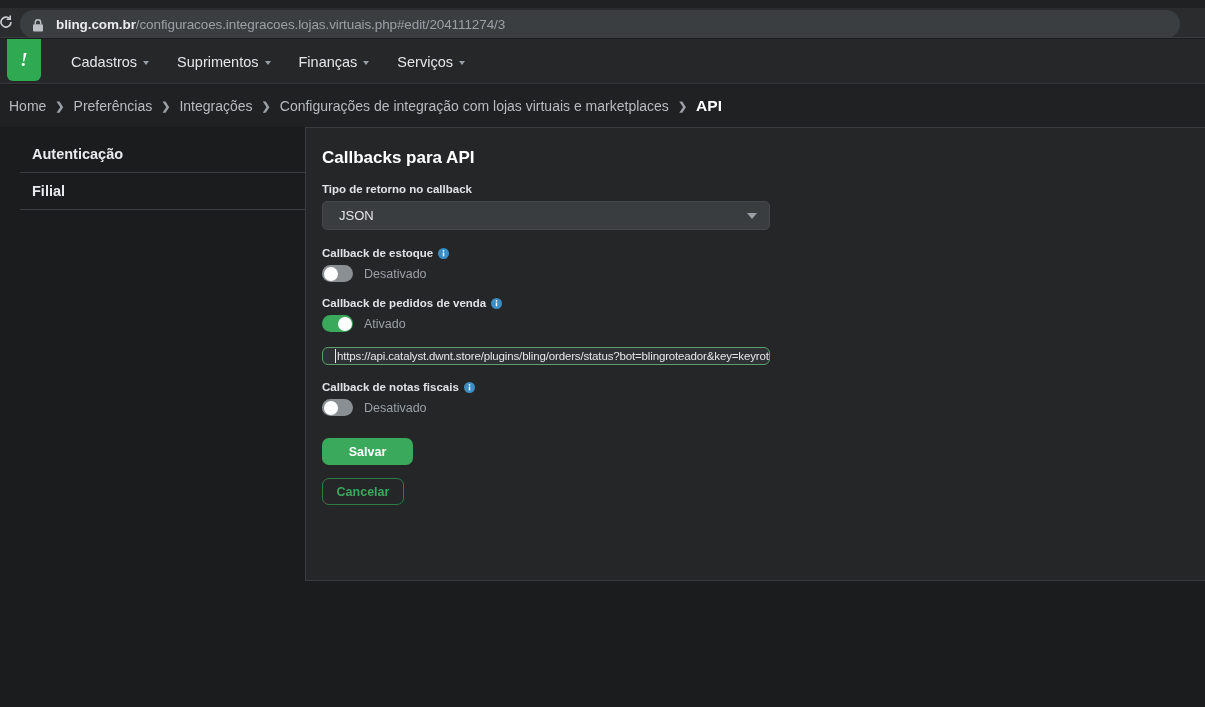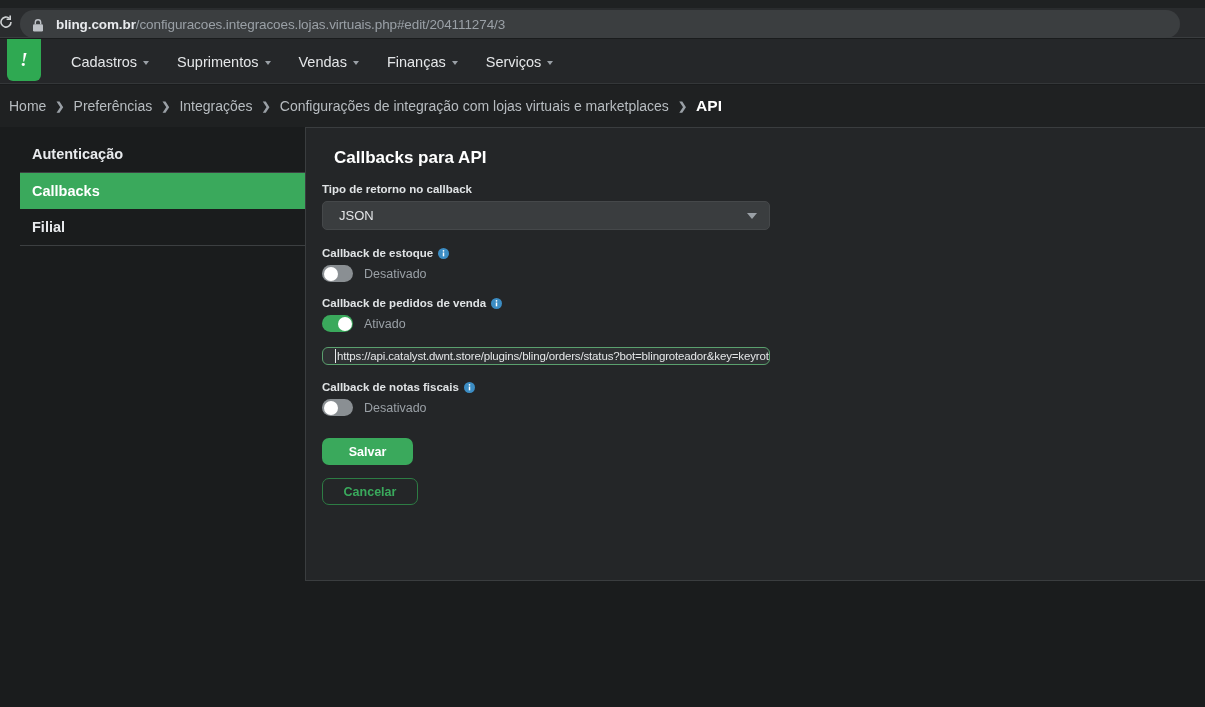--- a/index.html
+++ b/index.html
@@ -203,21 +203,20 @@
     border: 1px solid #3a3d3f;
     border-right: none;
   }
   .card-title {
     position: absolute;
     left: 16px;
     top: 20px;
     font-size: 17px;
     font-weight: 700;
     color: #ffffff;
-    margin-left: 12px;
   }
 
   .form-area {
     position: absolute;
     left: 16px;
     top: 55px;
     width: 450px;
   }
 
   .field-label {
@@ -335,21 +334,21 @@
     justify-content: center;
     cursor: pointer;
     border: 1px solid transparent;
   }
   .btn-primary {
     width: 91px;
     background: #3aa95c;
     color: #ffffff;
   }
   .btn-secondary {
-    width: 96px;
+    width: 82px;
     background: transparent;
     color: #3aa95c;
     border: 1px solid #2d7c44;
   }
 </style>
 </head>
 <body>
 
 <div class="browser-chrome">
   <div class="tabstrip-stub"></div>
@@ -376,24 +375,20 @@
   <div class="brand-logo">
     <span class="brand-glyph">!</span>
   </div>
   <div class="nav-items">
     <div class="nav-item">
       <span>Cadastros</span>
       <span class="caret-down"></span>
     </div>
     <div class="nav-item">
       <span>Suprimentos</span>
-      <span class="caret-down"></span>
-    </div>
-    <div class="nav-item">
-      <span>Vendas</span>
       <span class="caret-down"></span>
     </div>
     <div class="nav-item">
       <span>Finanças</span>
       <span class="caret-down"></span>
     </div>
     <div class="nav-item">
       <span>Serviços</span>
       <span class="caret-down"></span>
     </div>
@@ -412,23 +407,20 @@
   <span class="crumb current">API</span>
 </div>
 
 <div class="page-body">
 
   <div class="sidebar">
     <div class="side-item">
       <span>Autenticação</span>
     </div>
     <div class="side-divider"></div>
-    <div class="side-item active">
-      <span>Callbacks</span>
-    </div>
     <div class="side-item">
       <span>Filial</span>
     </div>
     <div class="side-divider"></div>
   </div>
 
   <div class="content-card">
     <div class="card-title">Callbacks para API</div>
 
     <div class="form-area">

